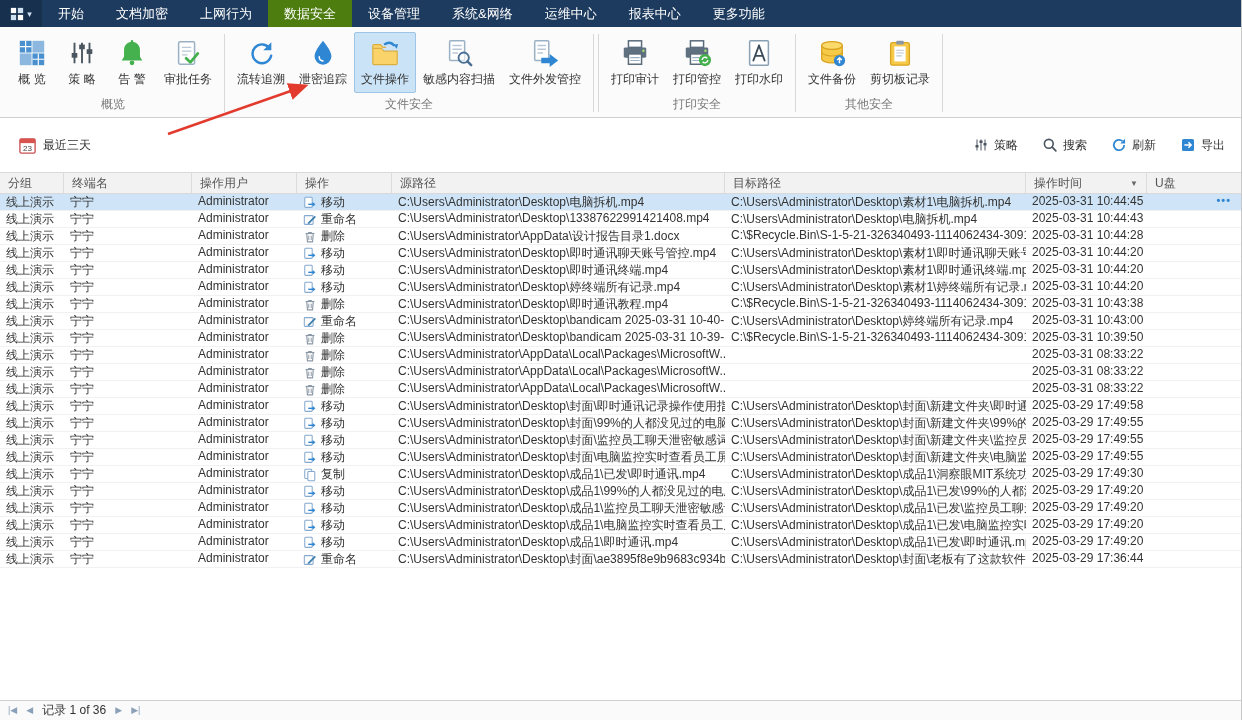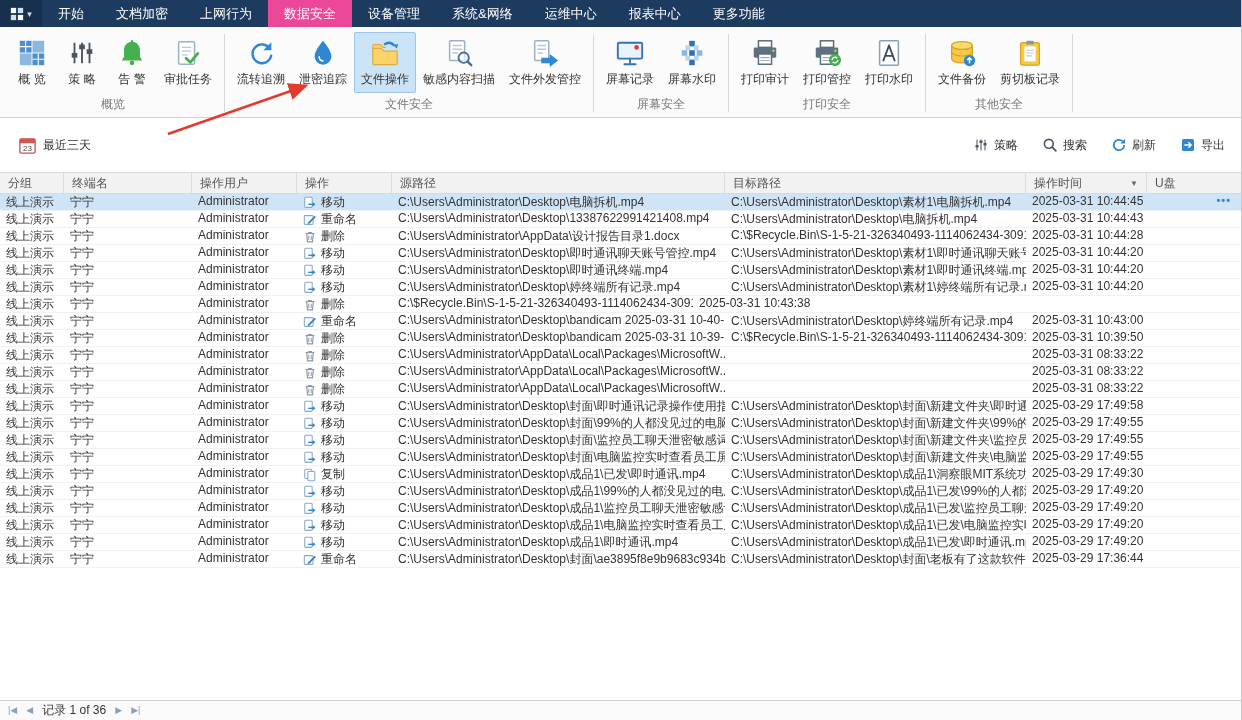--- a/index.html
+++ b/index.html
@@ -7,21 +7,21 @@
   body{font-family:"Liberation Sans","DejaVu Sans",sans-serif;font-size:12px;color:#333;background:#fff}
   .app{position:relative;width:1242px;height:720px;border-right:1px solid #c8c8c8;background:#fff}
 
   
   .menubar{height:27px;background:#1d3b5e;display:flex;align-items:stretch;color:#fff}
   .appbtn{width:42px;display:flex;align-items:center;justify-content:center;gap:3px;background:#16304e;cursor:pointer}
   .appbtn svg{width:14px;height:14px}
   .appbtn .caret{font-size:9px;color:#cfe0f0}
   .menu-items{display:flex}
   .mi{padding:0 16px;display:flex;align-items:center;font-size:13px;cursor:pointer;white-space:nowrap}
-  .mi.active{background:#ec4899}
+  .mi.active{background:#4d7c0f}
 
   
   .ribbon{height:91px;display:flex;align-items:stretch;background:#fbfbfb;border-bottom:1px solid #d0d0d0;padding:2px 4px 0}
   .rgroup{display:flex;flex-direction:column}
   .rbuttons{flex:1;display:flex;align-items:flex-start;padding:3px 3px 0}
   .rbtn{display:flex;flex-direction:column;align-items:center;gap:3px;padding:5px 6px 4px;min-width:50px;border:1px solid transparent;border-radius:2px;cursor:pointer}
   .rbtn.active{background:#cbe3f7;border-color:#9cc5e8}
   .ric{width:30px;height:30px}
   .rbtn .rtext{font-size:12px;color:#333;white-space:nowrap}
   .rlabel{text-align:center;font-size:12px;color:#777;padding:1px 0 4px;white-space:nowrap}
@@ -285,37 +285,20 @@
           <svg class="ric">
               <use href="#ic-outgoing"></use>
             </svg>
           <span class="rtext">文件外发管控</span>
         </div>
       </div>
       <div class="rlabel">文件安全</div>
     </div>
     <div class="rsep"></div>
 
-    <div class="rgroup">
-      <div class="rbuttons">
-        <div class="rbtn">
-          <svg class="ric">
-              <use href="#ic-screenrec"></use>
-            </svg>
-          <span class="rtext">屏幕记录</span>
-        </div>
-        <div class="rbtn">
-          <svg class="ric">
-              <use href="#ic-watermark"></use>
-            </svg>
-          <span class="rtext">屏幕水印</span>
-        </div>
-      </div>
-      <div class="rlabel">屏幕安全</div>
-    </div>
     <div class="rsep"></div>
 
     <div class="rgroup">
       <div class="rbuttons">
         <div class="rbtn">
           <svg class="ric">
               <use href="#ic-printer"></use>
             </svg>
           <span class="rtext">打印审计</span>
         </div>
@@ -522,20 +505,21 @@
         <div class="tr">
         <div class="td col-group">线上演示</div>
         <div class="td col-term">宁宁</div>
         <div class="td col-user">Administrator</div>
         <div class="td col-op">
           <svg class="opic">
               <use href="#op-delete"></use>
             </svg>
           <span>删除</span>
         </div>
+        <div class="td col-src">C:\Users\Administrator\Desktop\即时通讯教程.mp4</div>
         <div class="td col-dst">C:\$Recycle.Bin\S-1-5-21-326340493-1114062434-309177...</div>
         <div class="td col-time">2025-03-31 10:43:38</div>
         <div class="td col-usb">
           
         </div>
       </div>
         <div class="tr">
         <div class="td col-group">线上演示</div>
         <div class="td col-term">宁宁</div>
         <div class="td col-user">Administrator</div>

